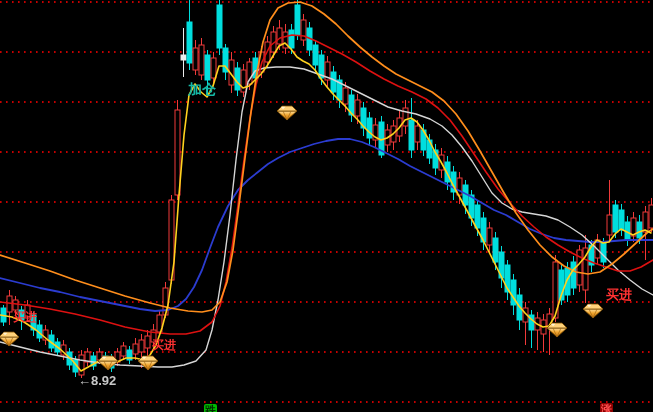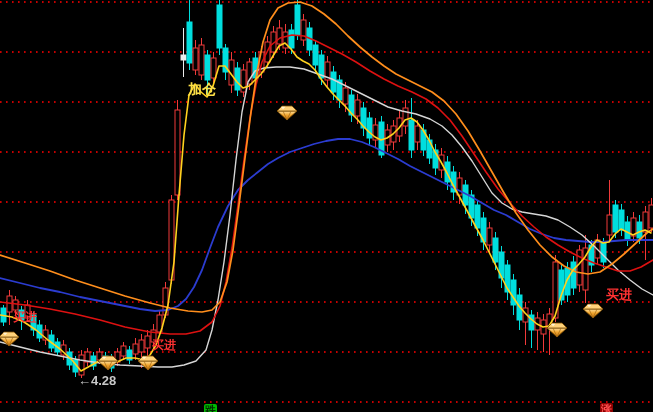--- a/index.html
+++ b/index.html
@@ -517,21 +517,21 @@
         <g transform="translate(593,311)">
           <polygon points="-10,-2 10,-2 0,7" fill="url(#gemg)" stroke="#7a4a00" stroke-width="0.8"></polygon>
           <polygon points="-10,-2 -5,-7 5,-7 10,-2" fill="#ffd27a" stroke="#7a4a00" stroke-width="0.8"></polygon>
           <line x1="-4" y1="-2" x2="0" y2="7" stroke="#a36a14" stroke-width="0.7"></line>
           <line x1="4" y1="-2" x2="0" y2="7" stroke="#a36a14" stroke-width="0.7"></line>
           <polygon points="-6,-6.2 -1.5,-6.2 -4,-3.8" fill="#fff6da" opacity="0.95"></polygon>
         </g>
       </g>
   </svg>
   <div id="ann-layer">
-      <div class="ann" style="left: 188px; top: 82px; color: #fde047; font-size: 14px;">加仓</div>
+      <div class="ann" style="left: 188px; top: 82px; color: #14b8a6; font-size: 14px;">加仓</div>
       <div class="ann" style="left: 13px; top: 311px; color: rgb(255, 50, 50); font-size: 12px;">买进</div>
       <div class="ann" style="left: 152px; top: 339px; color: rgb(255, 50, 50); font-size: 12px;">买进</div>
       <div class="ann" style="left: 606px; top: 288px; color: rgb(255, 50, 50); font-size: 13px;">买进</div>
-      <div class="ann" style="left: 78px; top: 374px; color: rgb(200, 200, 200); font-size: 13px;">←4.28</div>
+      <div class="ann" style="left: 78px; top: 374px; color: rgb(200, 200, 200); font-size: 13px;">←8.92</div>
       <div class="badge" style="left: 204px; top: 404px; background: rgb(0, 187, 0); color: rgb(0, 43, 0);">跌</div>
       <div class="badge" style="left: 600px; top: 403px; background: rgb(141, 0, 0); color: rgb(255, 80, 80);">涨</div>
     </div>
 </div>
 
 </body></html>

